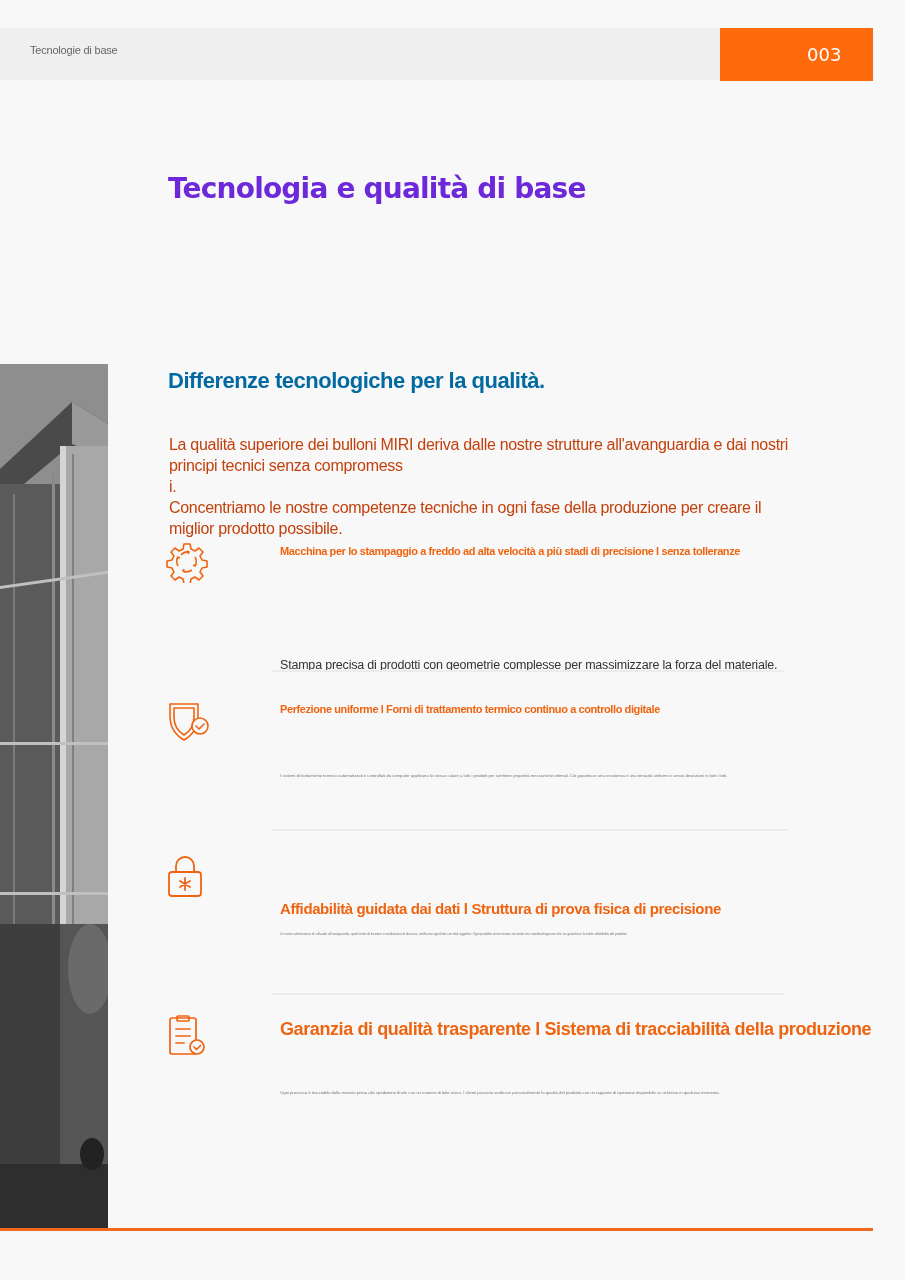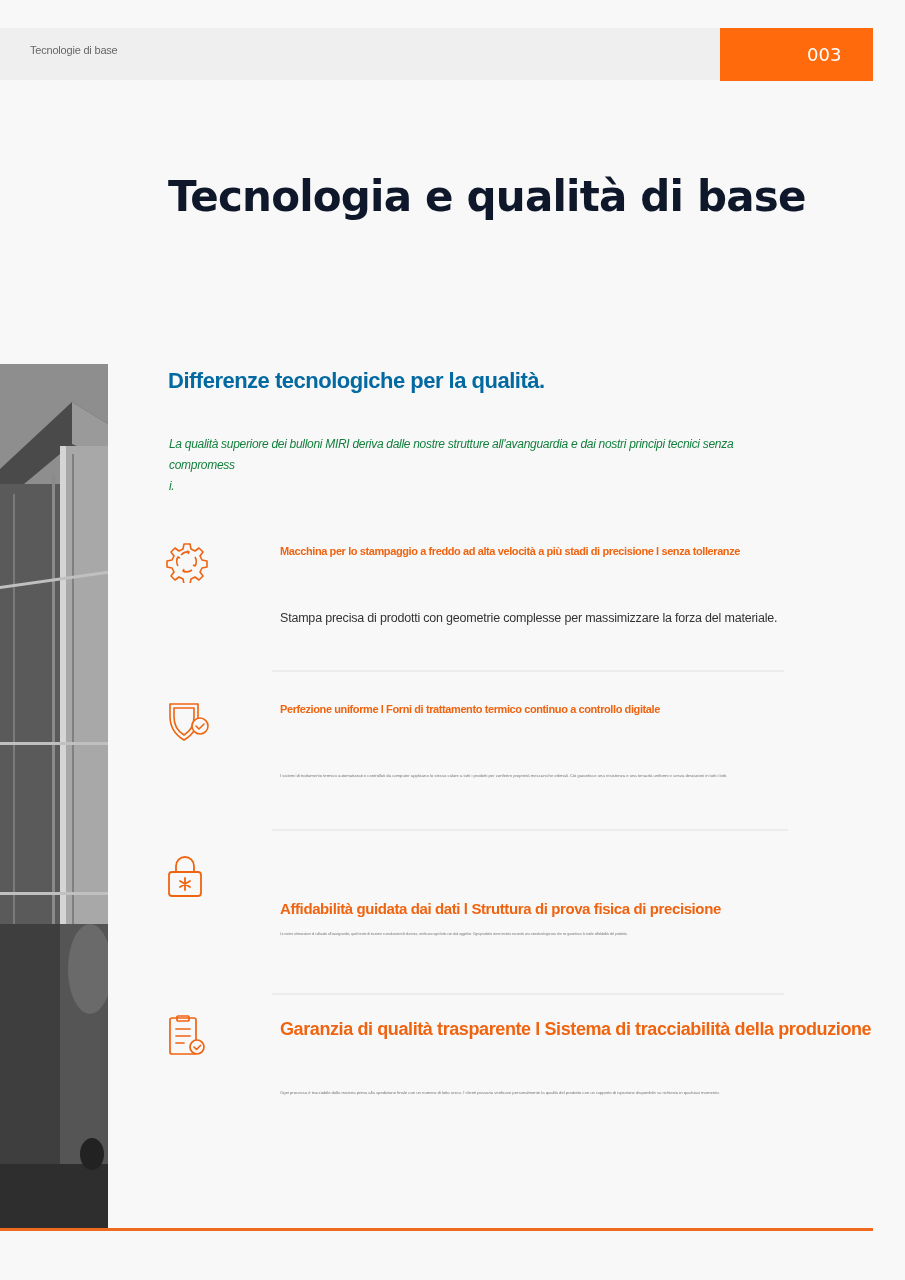--- a/index.html
+++ b/index.html
@@ -4,34 +4,34 @@
 <style>
   * { box-sizing: border-box; margin: 0; padding: 0; }
   html, body { width: 905px; height: 1280px; background: #f8f8f9; overflow: hidden; }
   body { position: relative; font-family: "Liberation Sans", sans-serif; color: #222; }
 
   .header-bar { position: absolute; left: 0; top: 28px; width: 720px; height: 52px; background: #efefef; }
   .header-label { position: absolute; left: 30px; top: 44px; font-size: 11px; color: #666; letter-spacing: -0.2px; }
   .page-badge { position: absolute; left: 720px; top: 28px; width: 153px; height: 53px; background: #ff6a0d; }
   .page-number { position: absolute; left: 807px; top: 44px; font-family: "DejaVu Sans", sans-serif; font-size: 18px; color: #fff; text-align: center; }
 
-  .main-title { position: absolute; left: 168px; top: 172px; font-family: "DejaVu Sans", sans-serif; font-size: 42px; font-weight: 600; color: #0f172a; letter-spacing: -0.8px; white-space: nowrap; }
+  .main-title { position: absolute; left: 168px; top: 172px; font-family: "DejaVu Sans", sans-serif; font-size: 28px; font-weight: 600; color: #6d28d9; letter-spacing: -0.8px; white-space: nowrap; }
 
   .building-photo { position: absolute; left: 0; top: 364px; width: 108px; height: 866px; overflow: hidden;
     background: linear-gradient(180deg, #8a8a8a 0%, #6d6d6d 20%, #555 45%, #3e3e3e 70%, #2a2a2a 100%); }
   .building-photo svg { position: absolute; left: 0; top: 0; }
 
   .section-title { position: absolute; left: 168px; top: 368px; font-size: 22px; font-weight: bold; color: #0369a1; letter-spacing: -0.5px; white-space: nowrap; }
-  .intro { position: absolute; left: 169px; top: 434px; width: 630px; font-size: 12px; line-height: 21px; color: #15803d; letter-spacing: -0.3px; font-style: italic; }
+  .intro { position: absolute; left: 169px; top: 434px; width: 630px; font-size: 16px; line-height: 21px; color: #c2410c; letter-spacing: -0.3px; }
   .intro p { margin: 0; }
 
   .feature-icon { position: absolute; width: 44px; height: 44px; }
   .feature-title { position: absolute; left: 280px; font-weight: bold; color: #ef6410; letter-spacing: -0.4px; white-space: nowrap; }
   .feature-desc { position: absolute; left: 280px; color: #333; white-space: nowrap; }
-  .feature-desc.big { font-size: 12.5px; letter-spacing: -0.2px; }
+  .feature-desc.big { font-size: 12.5px; letter-spacing: -0.2px; margin-top: 47px; }
   .feature-desc.tiny { font-size: 4.3px; color: #777; letter-spacing: -0.05px; }
   .divider { position: absolute; left: 272px; width: 512px; height: 2px; background: #ececee; }
 
   .bottom-line { position: absolute; left: 0; top: 1228px; width: 873px; height: 3px; background: #ef6a1e; }
 </style>
 </head>
 <body>
 
 <div class="header-bar"></div>
 <div class="header-label">Tecnologie di base</div>
@@ -72,20 +72,21 @@
     <rect x="0" y="800" width="108" height="66" fill="#2e2e2e"></rect>
 
     <ellipse cx="92" cy="790" rx="12" ry="16" fill="#222"></ellipse>
   </svg>
 </div>
 
 <h2 class="section-title">Differenze tecnologiche per la qualità.</h2>
 <div class="intro">
   <p>La qualità superiore dei bulloni MIRI deriva dalle nostre strutture all'avanguardia e dai nostri principi tecnici senza compromess</p>
   <p>i.</p>
+  <p>Concentriamo le nostre competenze tecniche in ogni fase della produzione per creare il miglior prodotto possibile.</p>
 </div>
 
 <div class="feature-icon" style="left:166px; top:541px;">
   <svg width="42" height="42" viewBox="0 0 42 42" fill="none" stroke="#ef6410" stroke-width="1.6" stroke-linejoin="round">
     <path d="M18 3h6l1 5 4 2 4-3 4 4-3 4 2 4 5 1v6l-5 1-2 4 3 4-4 4-4-3-4 2-1 5h-6l-1-5-4-2-4 3-4-4 3-4-2-4-5-1v-6l5-1 2-4-3-4 4-4 4 3 4-2z"></path>
     <path d="M15 14a9 9 0 0 1 8-3"></path>
       <path d="M21 10l2 1-1 2"></path>
     <path d="M29 16a9 9 0 0 1 0 9"></path>
       <path d="M30 23l-1 2-2-1"></path>
     <path d="M26 29a9 9 0 0 1-9 1"></path>

